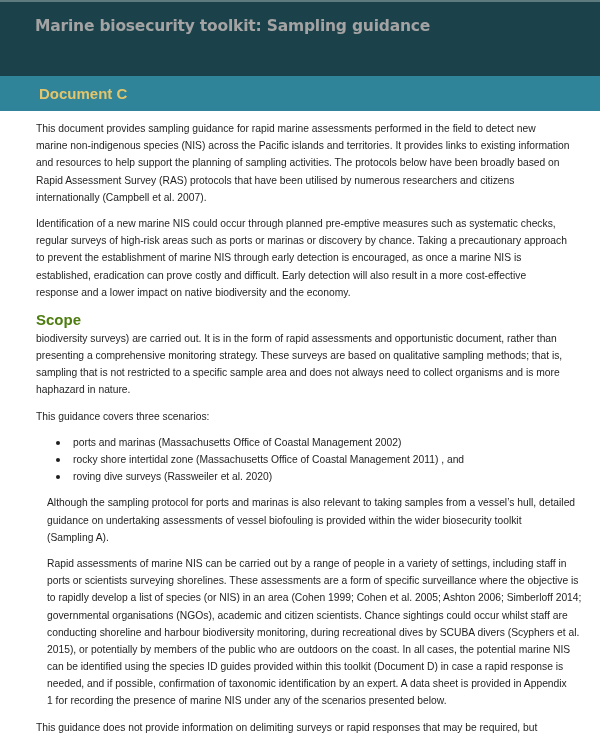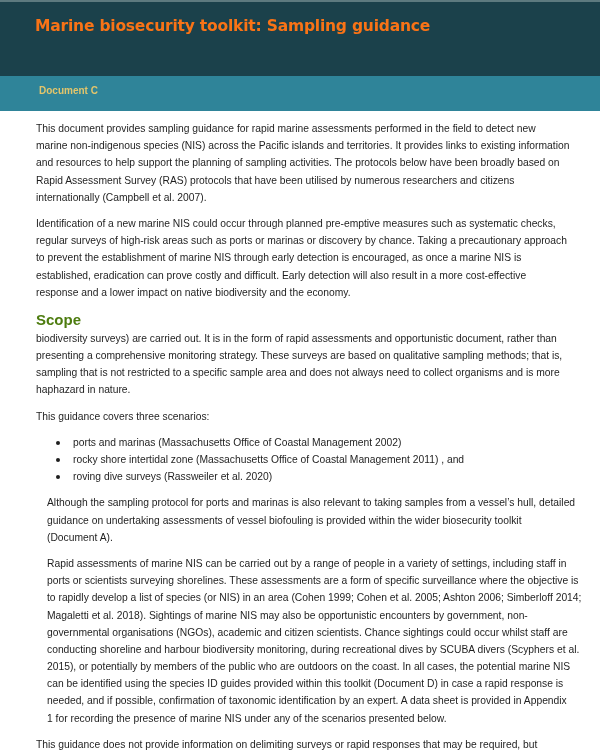--- a/index.html
+++ b/index.html
@@ -5,31 +5,31 @@
     html, body { margin: 0; padding: 0; background: #ffffff; }
     body { width: 600px; height: 756px; overflow: hidden; position: relative; }
     .top-line { position: absolute; left: 0; top: 0; width: 600px; height: 2px; background: #5d7a7f; }
     .header-dark {
       position: absolute; left: 0; top: 2px; width: 600px; height: 74px;
       background: #1b414b;
     }
     .header-title {
       position: absolute; left: 35px; top: 15px;
       font-family: "DejaVu Sans", sans-serif; font-weight: bold;
-      font-size: 15.5px; color: #f97316; letter-spacing: -0.2px;
+      font-size: 15.5px; color: #a3a3a3; letter-spacing: -0.2px;
       white-space: nowrap;
     }
     .header-band {
       position: absolute; left: 0; top: 76px; width: 600px; height: 35px;
       background: #2f8499;
     }
     .doc-label {
       position: absolute; left: 39px; top: 9px;
       font-family: "Liberation Sans", sans-serif; font-weight: bold;
-      font-size: 10px; color: #e3c56b; white-space: nowrap;
+      font-size: 15px; color: #e3c56b; white-space: nowrap;
     }
     .content {
       position: absolute; left: 36px; top: 120px; width: 540px;
       font-family: "Liberation Sans", sans-serif; font-size: 10.3px;
       color: #1e1e1e;
     }
     .para { margin: 0 0 9px 0; }
     .para.indent { margin-left: 11px; }
     .line { display: block; height: 17.2px; line-height: 17.2px; white-space: nowrap; }
     .scope-heading {
@@ -90,27 +90,26 @@
       <span>rocky shore intertidal zone (Massachusetts Office of Coastal Management 2011) , and</span>
     </li>
     <li class="bullet-item">
       <span class="bullet-dot"></span>
       <span>roving dive surveys (Rassweiler et al. 2020)</span>
     </li>
   </ul>
   <p class="para indent">
     <span class="line">Although the sampling protocol for ports and marinas is also relevant to taking samples from a vessel’s hull, detailed</span>
     <span class="line">guidance on undertaking assessments of vessel biofouling is provided within the wider biosecurity toolkit</span>
-    <span class="line">(Document A).</span>
+    <span class="line">(Sampling A).</span>
   </p>
   <p class="para indent">
     <span class="line">Rapid assessments of marine NIS can be carried out by a range of people in a variety of settings, including staff in</span>
     <span class="line">ports or scientists surveying shorelines. These assessments are a form of specific surveillance where the objective is</span>
     <span class="line">to rapidly develop a list of species (or NIS) in an area (Cohen 1999; Cohen et al. 2005; Ashton 2006; Simberloff 2014;</span>
-    <span class="line">Magaletti et al. 2018). Sightings of marine NIS may also be opportunistic encounters by government, non-</span>
     <span class="line">governmental organisations (NGOs), academic and citizen scientists. Chance sightings could occur whilst staff are</span>
     <span class="line">conducting shoreline and harbour biodiversity monitoring, during recreational dives by SCUBA divers (Scyphers et al.</span>
     <span class="line">2015), or potentially by members of the public who are outdoors on the coast. In all cases, the potential marine NIS</span>
     <span class="line">can be identified using the species ID guides provided within this toolkit (Document D) in case a rapid response is</span>
     <span class="line">needed, and if possible, confirmation of taxonomic identification by an expert. A data sheet is provided in Appendix</span>
     <span class="line">1 for recording the presence of marine NIS under any of the scenarios presented below.</span>
   </p>
   <p class="para">
     <span class="line">This guidance does not provide information on delimiting surveys or rapid responses that may be required, but</span>
 

